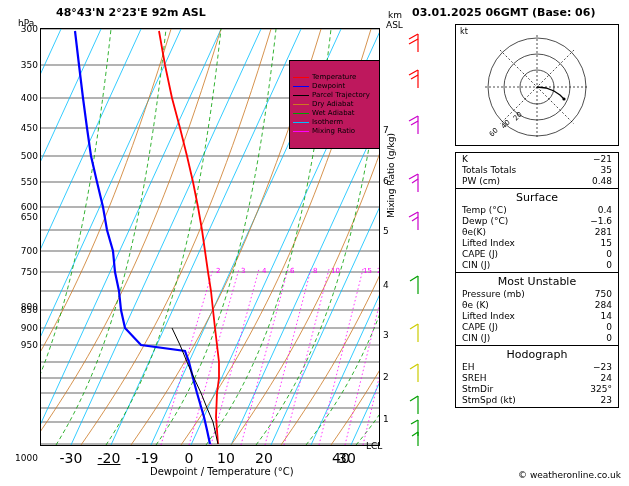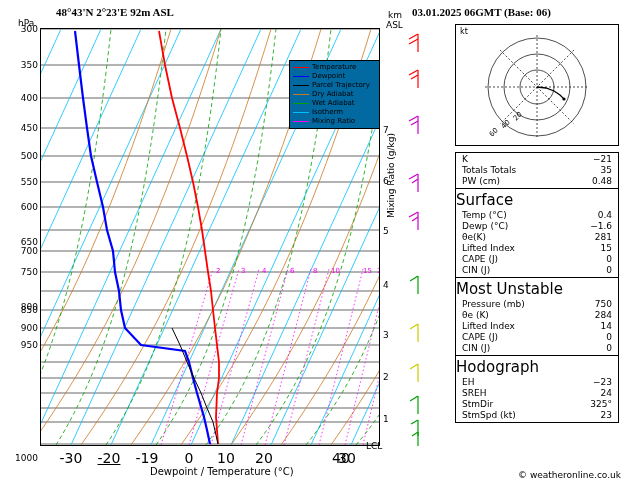--- a/index.html
+++ b/index.html
@@ -5,21 +5,21 @@
   html,body{margin:0;padding:0;background:#ffffff;}
   body{width:629px;height:486px;font-family:"DejaVu Sans","Liberation Sans",sans-serif;position:relative;overflow:hidden;}
   .root{position:absolute;left:0;top:0;width:629px;height:486px;}
 
   
   .t{position:absolute;white-space:nowrap;color:#000;}
   .f7{font-size:7px;}
   .f8{font-size:8px;text-align:center;}
   .f9{font-size:9px;}
   .f10{font-size:10px;}
-  .f11{font-size:11px;font-family:Liberation Serif, serif;}
+  .f11{font-size:11px;}
 
   
   #station-title{left:56px;top:6px;font-size:11px;font-weight:bold;}
   #date-title{left:412px;top:6px;font-size:11px;font-weight:bold;}
   #hpa-label{left:18px;top:18px;font-size:9px;}
   #km-label{left:388px;top:10px;font-size:9px;}
   #asl-label{left:386px;top:20px;font-size:9px;}
 
   
   #plot{position:absolute;left:40px;top:28px;width:340px;height:418px;border:1px solid #000;box-sizing:border-box;overflow:hidden;background:#fff;}
@@ -28,34 +28,34 @@
   
   .ylab{position:absolute;left:8px;font-size:9px;text-align:right;width:30px;}
   .xlab{position:absolute;top:450px;font-size:14px;text-align:center;width:26px;}
   #xaxis-title{left:150px;top:466px;font-size:10px;}
   #mixing-title{position:absolute;left:386px;top:218px;font-size:9px;transform:rotate(-90deg);transform-origin:left top;white-space:nowrap;}
 
   
   .kmlab{position:absolute;left:383px;font-size:9px;}
 
   
-  #legend{position:absolute;left:248px;top:31px;width:106px;border:1px solid #000;background:#0369a1;padding:2px 3px;box-sizing:border-box;}
+  #legend{position:absolute;left:248px;top:31px;width:106px;border:1px solid #000;background:#be185d;padding:12px 3px;box-sizing:border-box;}
   #legend .row{display:flex;align-items:center;height:9px;}
   #legend .swatch{width:16px;height:0;border-top-width:1.5px;border-top-style:solid;margin-right:3px;}
   #legend .lbl{font-size:7px;line-height:9px;}
 
   
   #hodo-box{position:absolute;left:455px;top:24px;width:164px;height:122px;border:1px solid #000;background:#fff;box-sizing:border-box;}
   #hodo-kt{position:absolute;left:4px;top:2px;font-size:8px;}
 
   
   #info{position:absolute;left:455px;top:152px;width:164px;border:1px solid #000;background:#fff;box-sizing:border-box;font-size:9px;}
   #info .sec{border-bottom:1px solid #000;padding:1px 0;}
   #info .sec:last-child{border-bottom:none;}
-  #info .hdr{text-align:left;font-size:15px;padding:1px 0;}
+  #info .hdr{text-align:center;font-size:11px;padding:1px 0;}
   #info .r{display:flex;justify-content:space-between;padding:0 6px;line-height:11px;}
   #info .r .k{white-space:nowrap;}
   #info .r .v{white-space:nowrap;}
 
   
   #footer{position:absolute;right:8px;top:470px;font-size:9px;}
   .copy{font-size:9px;}
 
   
   #barbs{position:absolute;left:398px;top:28px;width:40px;height:420px;}
@@ -197,21 +197,21 @@
     </div>
   </div>
 
   <div class="ylab" style="top:24px;">300</div>
   <div class="ylab" style="top:60px;">350</div>
   <div class="ylab" style="top:93px;">400</div>
   <div class="ylab" style="top:123px;">450</div>
   <div class="ylab" style="top:151px;">500</div>
   <div class="ylab" style="top:177px;">550</div>
   <div class="ylab" style="top:202px;">600</div>
-  <div class="ylab" style="top:237px;">650</div>
+  <div class="ylab" style="top:212px;">650</div>
   <div class="ylab" style="top:246px;">700</div>
   <div class="ylab" style="top:267px;">750</div>
   <div class="ylab" style="top:302px;">800</div>
   <div class="ylab" style="top:305px;">850</div>
   <div class="ylab" style="top:323px;">900</div>
   <div class="ylab" style="top:340px;">950</div>
   <div class="ylab" style="top:453px;">1000</div>
 
   <div class="xlab" style="left:58px;">-30</div>
   <div class="xlab" style="left:96px;text-decoration:underline;">-20</div>

